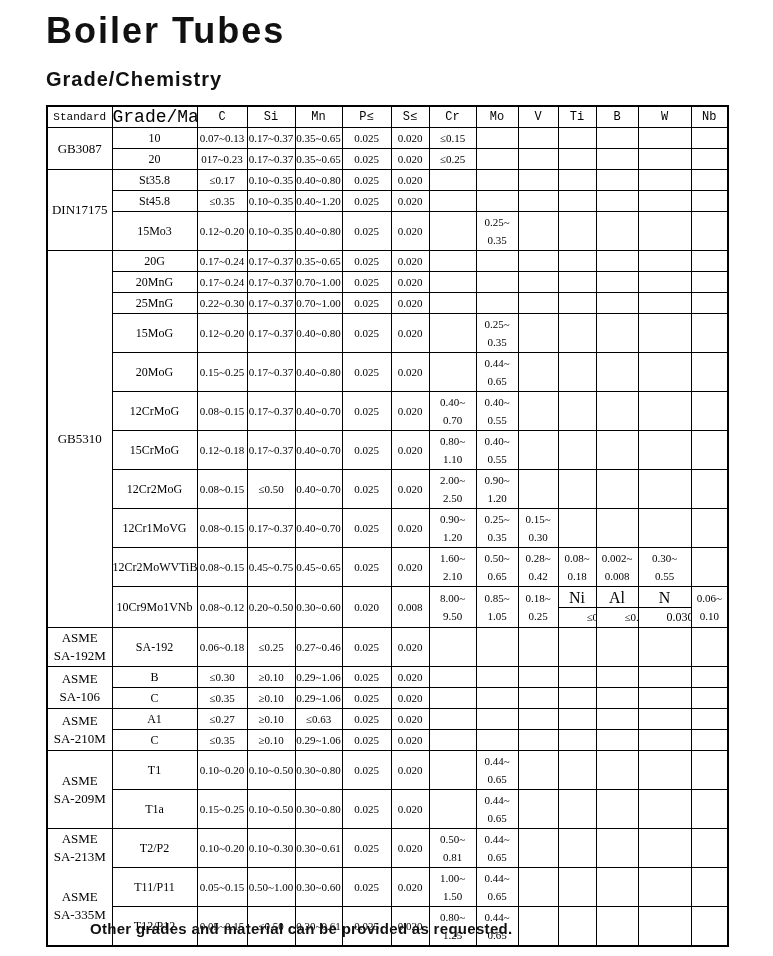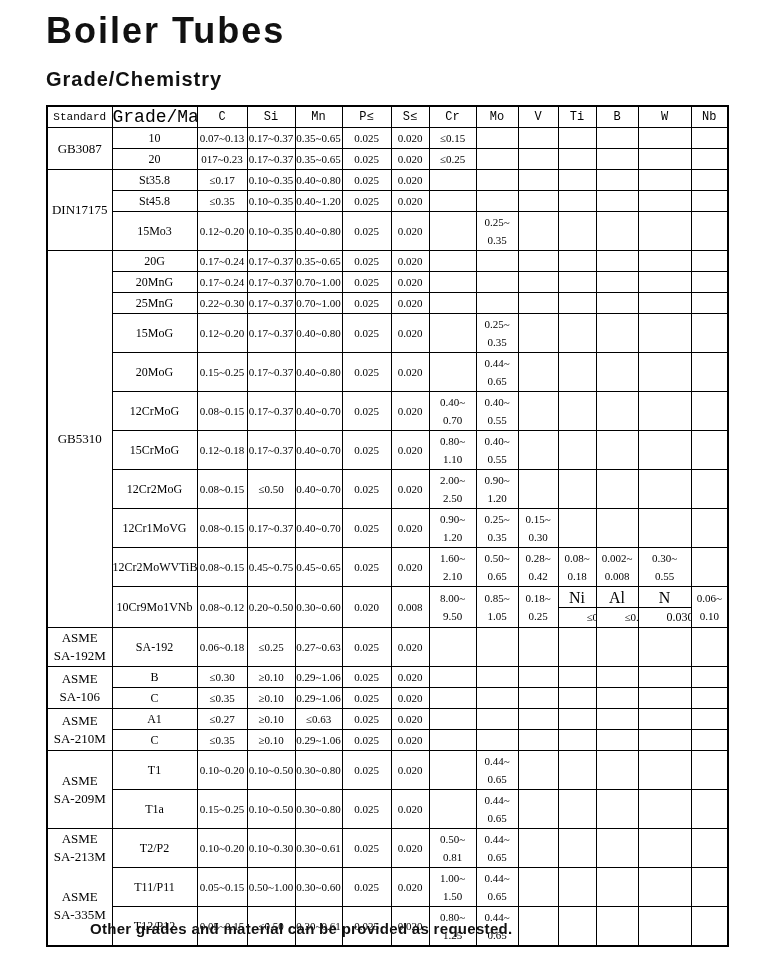--- a/index.html
+++ b/index.html
@@ -403,21 +403,21 @@
           <td class="split-cell"><div class="split-top">N</div><div class="split-bottom small">0.030~0.070</div></td>
           <td>0.06~
 0.10</td>
         </tr>
         <tr>
           <td class="std sec-top" rowspan="1">ASME
 SA-192M</td>
           <td class="grade bl2 sec-top">SA-192</td>
           <td class="bl2 sec-top">0.06~0.18</td>
           <td class="sec-top">≤0.25</td>
-          <td class="sec-top">0.27~0.63</td>
+          <td class="sec-top">0.27~0.46</td>
           <td class="bl2 sec-top">0.025</td>
           <td class="sec-top">0.020</td>
           <td class="bl2 sec-top"></td>
           <td class="sec-top"></td>
           <td class="sec-top"></td>
           <td class="sec-top"></td>
           <td class="sec-top"></td>
           <td class="sec-top"></td>
           <td class="sec-top"></td>
         </tr>

